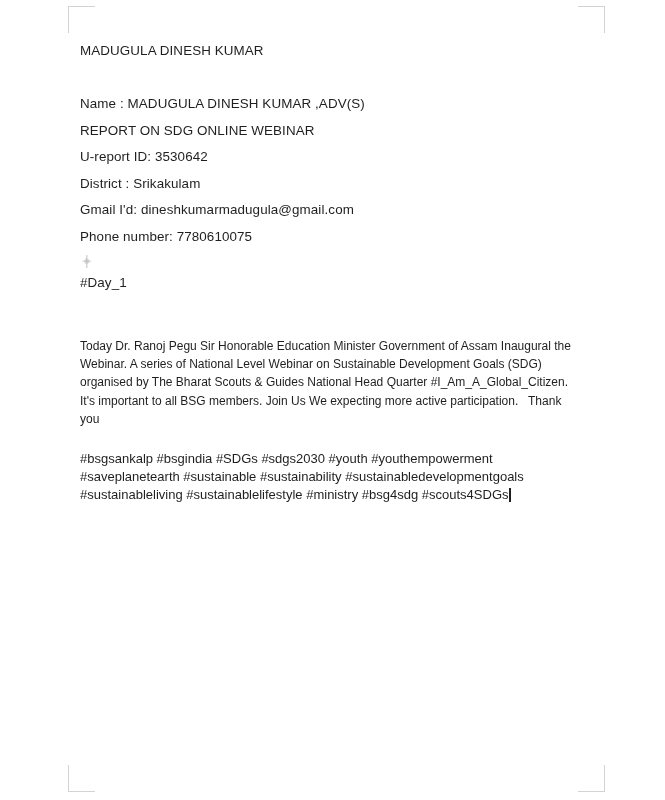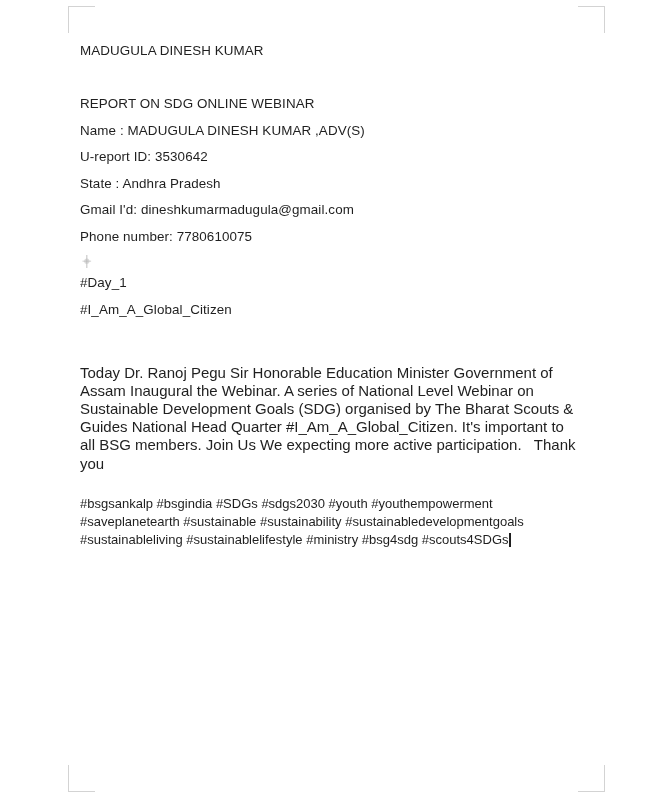--- a/index.html
+++ b/index.html
@@ -66,21 +66,21 @@
   .tag-line {
     margin-bottom: 9.5px;
   }
 
   .date-line {
     margin-bottom: 0;
   }
 
   .para {
     margin-top: 46px;
-    font-size: 15px;
+    font-size: 12px;
     line-height: 18.2px;
     white-space: pre-wrap;
   }
 
   .hashtags {
     margin-top: 22px;
     font-size: 13px;
     line-height: 18.2px;
     white-space: pre-wrap;
   }
@@ -101,40 +101,39 @@
 
   <div class="crop tl"></div>
   <div class="crop tr"></div>
   <div class="crop bl"></div>
   <div class="crop br"></div>
 
   <div class="content">
 
     <div class="line title-line">MADUGULA DINESH KUMAR</div>
 
+    <div class="line meta-line">Name : MADUGULA DINESH KUMAR ,ADV(S)</div>
+
     <div class="line meta-line">REPORT ON SDG ONLINE WEBINAR</div>
-
-    <div class="line meta-line">Name : MADUGULA DINESH KUMAR ,ADV(S)</div>
     <div class="line meta-line">U-report ID: 3530642</div>
-    <div class="line meta-line">State : Andhra Pradesh</div>
+    <div class="line meta-line">District : Srikakulam</div>
     <div class="line meta-line">Gmail I'd: dineshkumarmadugula@gmail.com</div>
     <div class="line meta-line">Phone number: 7780610075</div>
 
     <span class="speck">
       <svg width="14" height="16" viewBox="0 0 14 16" aria-hidden="true">
         <g fill="#b8b8b8">
           <rect x="6.2" y="1" width="1.2" height="13" opacity="0.75"></rect>
           <rect x="2.5" y="6.6" width="8.6" height="1.2" opacity="0.55"></rect>
           <circle cx="6.8" cy="7.2" r="2.6" opacity="0.5"></circle>
         </g>
       </svg>
     </span>
 
     <div class="line tag-line">#Day_1</div>
-    <div class="line tag-line">#I_Am_A_Global_Citizen</div>
 
 
     <div class="para">Today Dr. Ranoj Pegu Sir Honorable Education Minister Government of Assam Inaugural the Webinar. A series of National Level Webinar on Sustainable Development Goals (SDG) organised by The Bharat Scouts &amp; Guides National Head Quarter #I_Am_A_Global_Citizen. It's important to all BSG members. Join Us We expecting more active participation.   Thank you</div>
 
     <div class="hashtags"><span>#bsgsankalp #bsgindia #SDGs #sdgs2030 #youth #youthempowerment #saveplanetearth #sustainable #sustainability #sustainabledevelopmentgoals #sustainableliving #sustainablelifestyle #ministry #bsg4sdg #scouts4SDGs</span><span class="caret"></span></div>
 
   </div>
 </div>
 
 </body></html>

